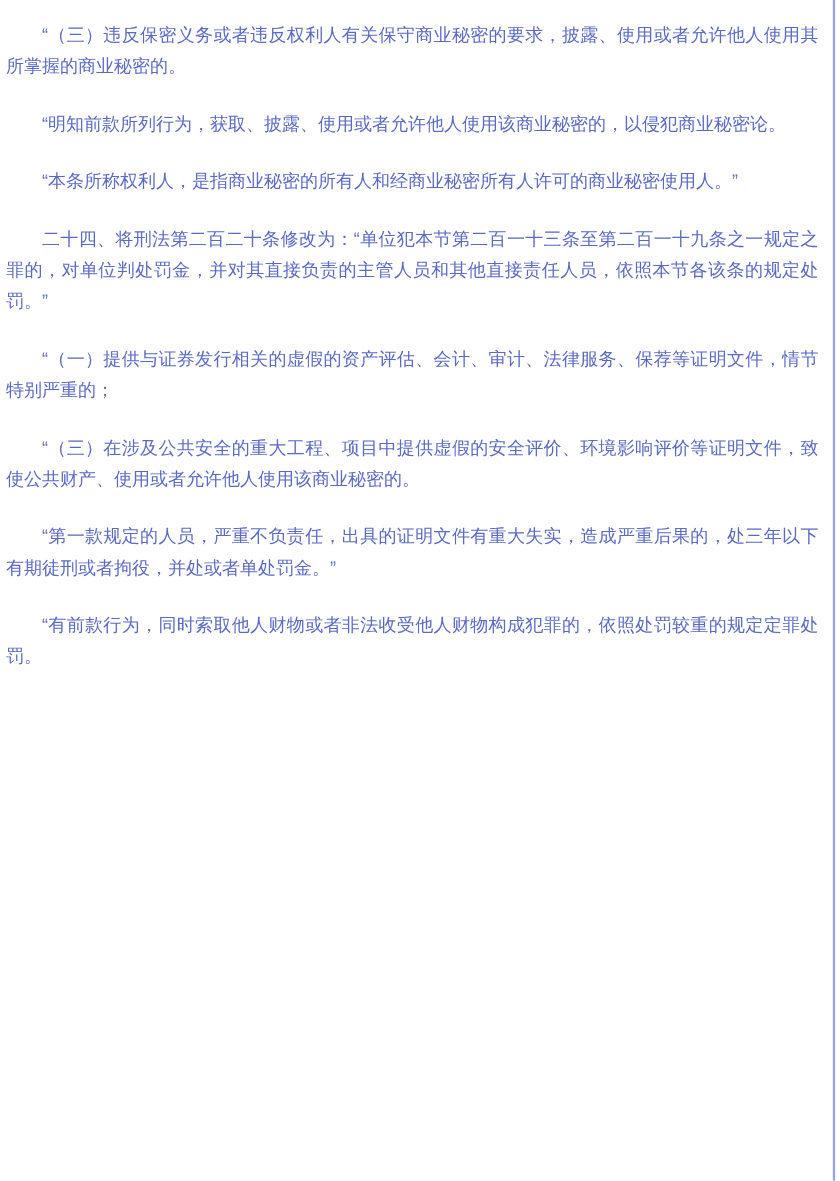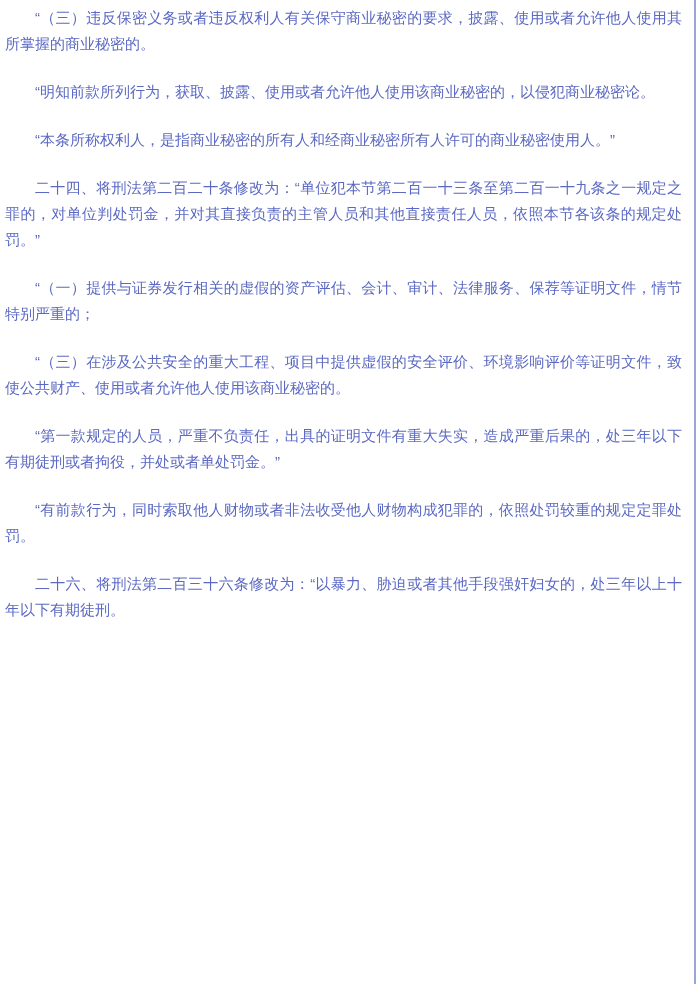--- a/index.html
+++ b/index.html
@@ -13,21 +13,21 @@
     position: relative;
     overflow: hidden;
     font-family: "Liberation Sans", "DejaVu Sans", sans-serif;
   }
   .doc-body {
     padding: 5px 10px 0 5px;
     box-sizing: border-box;
     width: 692px;
   }
   p.para {
-    margin: 0 0 22px 0;
+    margin: 12px 0 22px 0;
     font-size: 15px;
     line-height: 26px;
     color: var(--text-color, #5b69c3);
     text-indent: 2em;
     text-align: justify;
     word-break: break-all;
   }
   p.para:last-child {
     margin-bottom: 0;
   }
@@ -49,15 +49,14 @@
 
 <div class="doc-body" id="doc-body">
     <p class="para"><span class="seg-normal">“（三）违反保密义务或者违反权利人有关保守商业秘密的要求，披露、使用或者允许他人使用其所掌握的商业秘密的。</span></p>
     <p class="para"><span class="seg-normal">“明知前款所列行为，获取、披露、使用或者允许他人使用该商业秘密的，以侵犯商业秘密论。</span></p>
     <p class="para"><span class="seg-normal">“本条所称权利人，是指商业秘密的所有人和经商业秘密所有人许可的商业秘密使用人。”</span></p>
     <p class="para"><span class="seg-normal">二十四、将刑法第二百二十条修改为：“单位犯本节第二百一十三条至第二百一十九条之一规定之罪的，对单位判处罚金，并对其直接负责的主管人员和其他直接责任人员，依照本节各该条的规定处罚。”</span></p>
     <p class="para"><span class="seg-normal">“（一）提供与证券发行相关的虚假的资产评估、会计、审计、法律服务、保荐等证明文件，情节特别严重的；</span></p>
     <p class="para"><span class="seg-normal">“（三）在涉及公共安全的重大工程、项目中提供虚假的安全评价、环境影响评价等证明文件，致使公共财产、使用或者允许他人使用该商业秘密的。</span></p>
     <p class="para"><span class="seg-normal">“第一款规定的人员，严重不负责任，出具的证明文件有重大失实，造成严重后果的，处三年以下有期徒刑或者拘役，并处或者单处罚金。”</span></p>
     <p class="para"><span class="seg-normal">“有前款行为，同时索取他人财物或者非法收受他人财物构成犯罪的，依照处罚较重的规定定罪处罚。</span></p>
-    <p class="para"><span class="seg-normal">二十六、将刑法第二百三十六条修改为：“以暴力、胁迫或者其他手段强奸妇女的，处三年以上十年以下有期徒刑。</span></p>
   </div>
 <div class="right-border"></div>
 
 </body></html>

